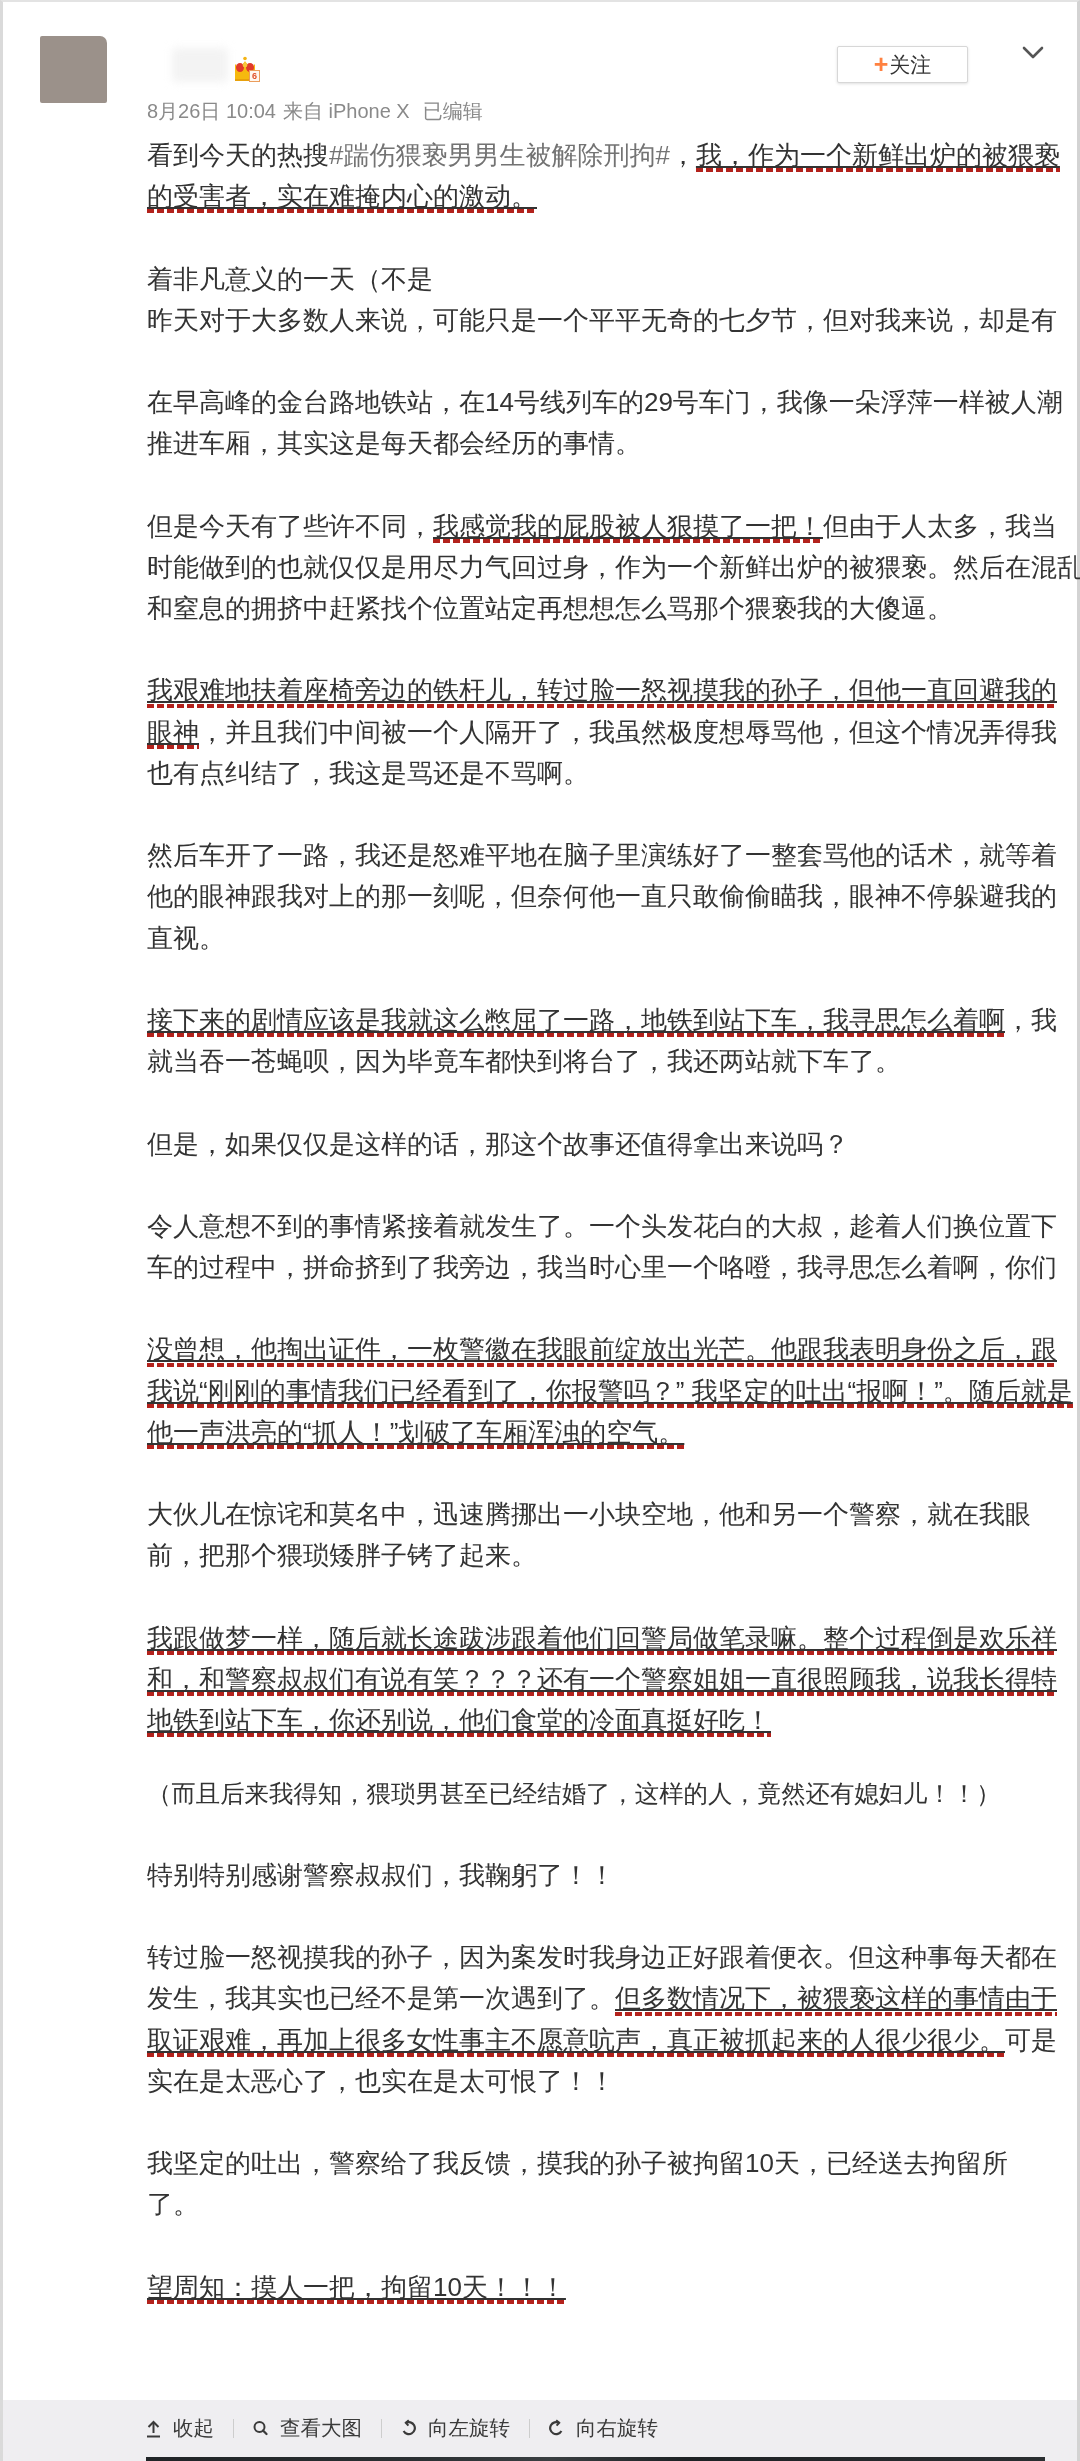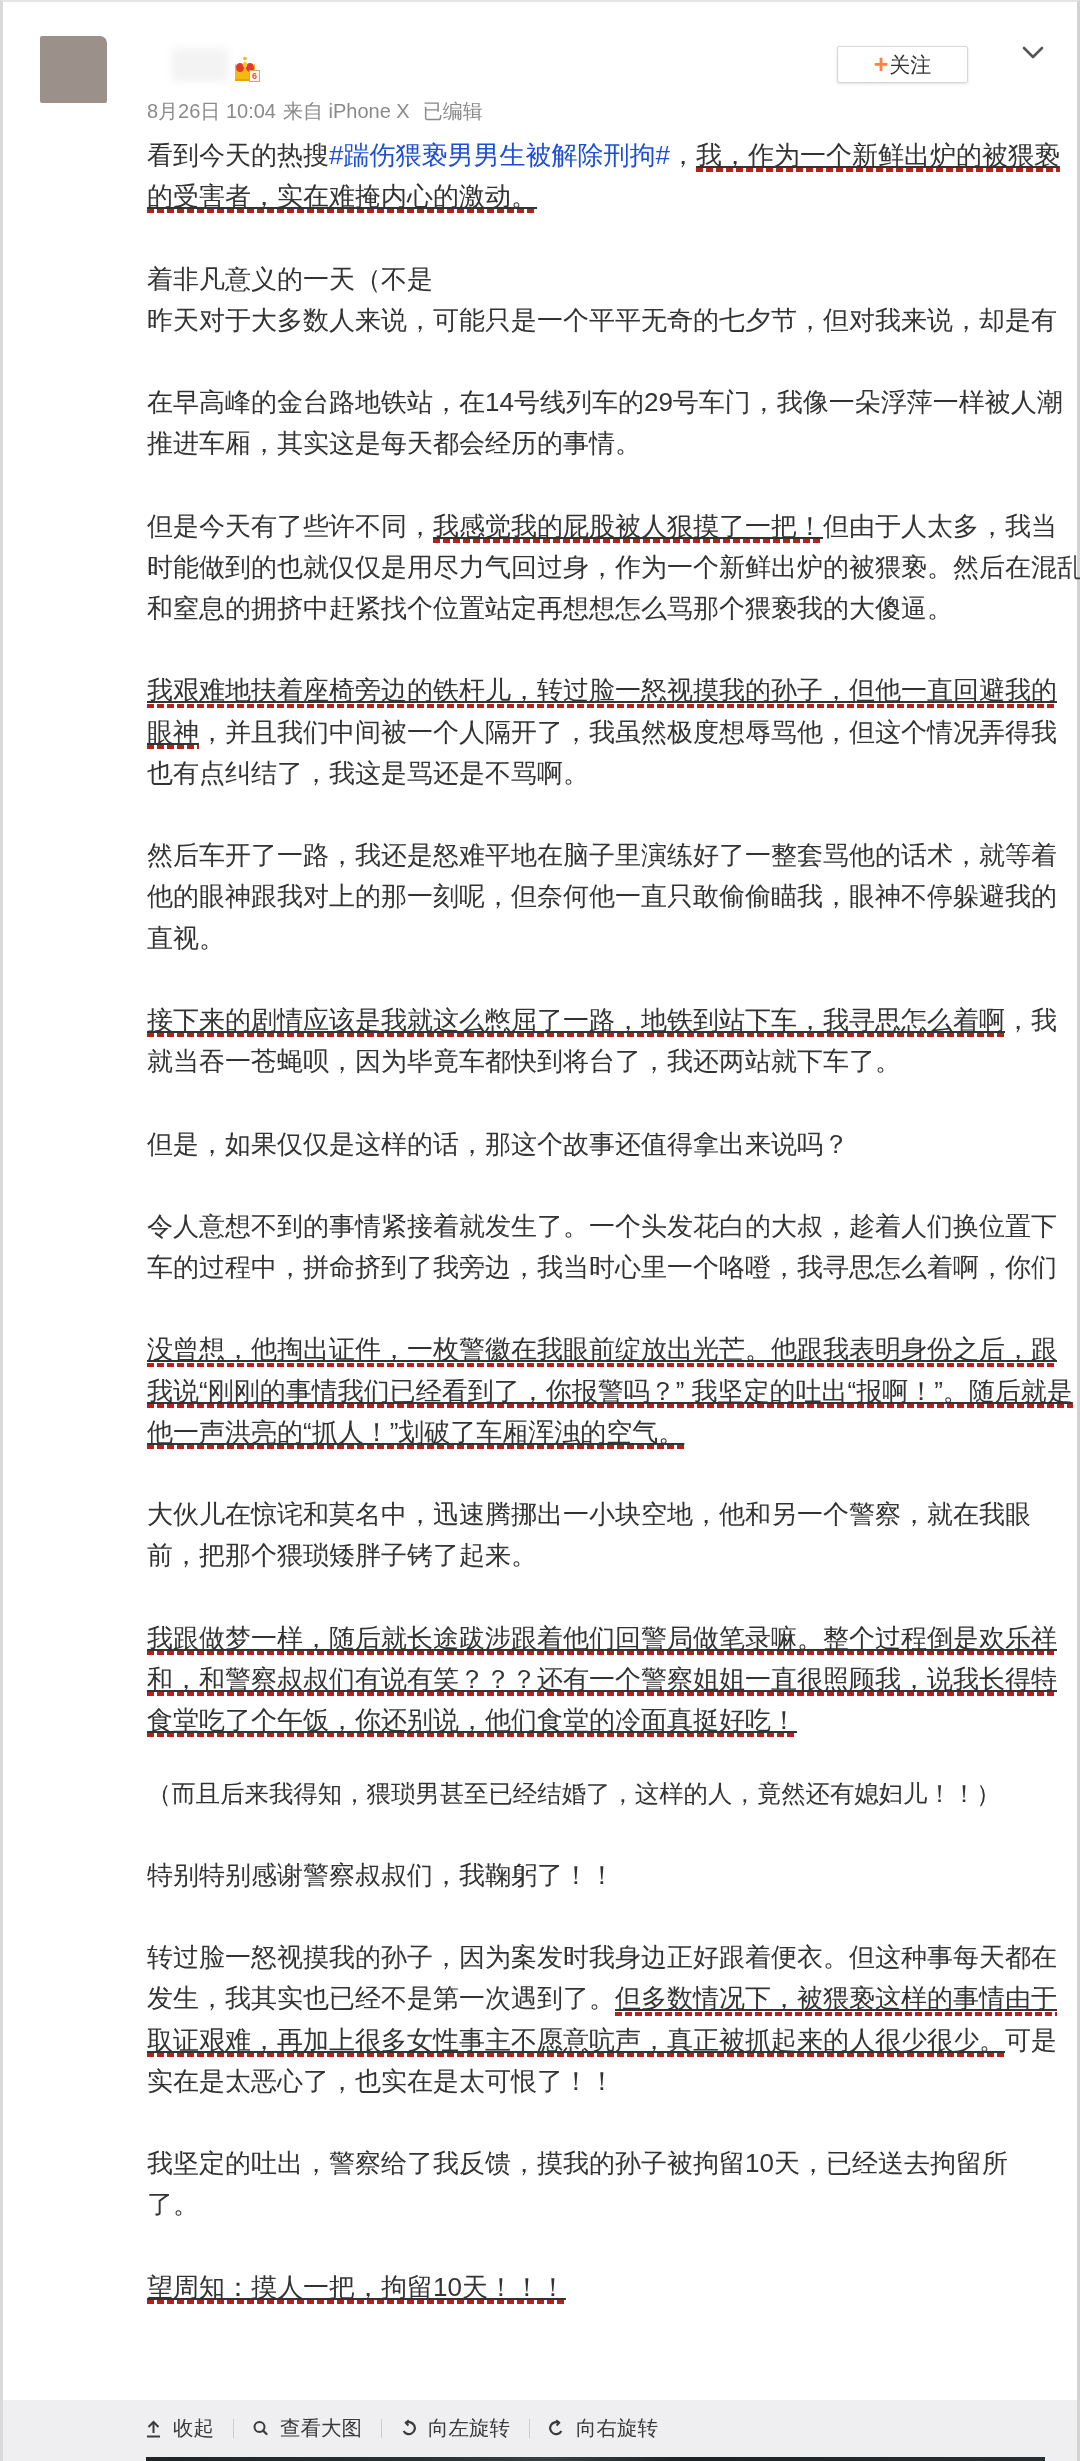--- a/index.html
+++ b/index.html
@@ -45,21 +45,21 @@
   .meta .m-source { margin-left: 7px; }
   .meta .m-edited { margin-left: 13px; }
   
   .post-body {
     position: absolute; left: 147px; top: 135px;
     font-size: 26px; line-height: 41.2px; color: #333333;
   }
   .para { margin: 0 0 41.2px 0; }
   .para-aside { font-size: 24.4px; margin-top: -10px; }
   .line { white-space: nowrap; height: 41.2px; }
-  .hashtag { color: #1d4ed8; text-decoration: none; cursor: pointer; }
+  .hashtag { color: #737373; text-decoration: none; cursor: pointer; }
   .ul { display: inline-block; position: relative; text-decoration: underline; }
   .ul::after {
     content: ""; position: absolute; left: 0; right: 0; bottom: 4px; height: 4px;
     background: repeating-linear-gradient(90deg, #b3221c 0, #b3221c 7px, transparent 7px, transparent 10px);
   }
   
   .toolbar {
     position: absolute; left: 3px; right: 3px; top: 2400px; height: 76px;
     background: #efeef1;
   }
@@ -162,21 +162,21 @@
   </div>
 
   <div class="para">
     <div class="line"><span class="seg">大伙儿在惊诧和莫名中，迅速腾挪出一小块空地，他和另一个警察，就在我眼</span></div>
     <div class="line"><span class="seg">前，把那个猥琐矮胖子铐了起来。</span></div>
   </div>
 
   <div class="para">
     <div class="line"><span class="ul">我跟做梦一样，随后就长途跋涉跟着他们回警局做笔录嘛。整个过程倒是欢乐祥</span></div>
     <div class="line"><span class="ul">和，和警察叔叔们有说有笑？？？还有一个警察姐姐一直很照顾我，说我长得特</span></div>
-    <div class="line"><span class="ul">食堂吃了个午饭，你还别说，他们食堂的冷面真挺好吃！</span></div>
+    <div class="line"><span class="ul">地铁到站下车，你还别说，他们食堂的冷面真挺好吃！</span></div>
   </div>
 
   <div class="para para-aside">
     <div class="line"><span class="seg">（而且后来我得知，猥琐男甚至已经结婚了，这样的人，竟然还有媳妇儿！！）</span></div>
   </div>
 
   <div class="para">
     <div class="line"><span class="seg">特别特别感谢警察叔叔们，我鞠躬了！！</span></div>
   </div>
 

